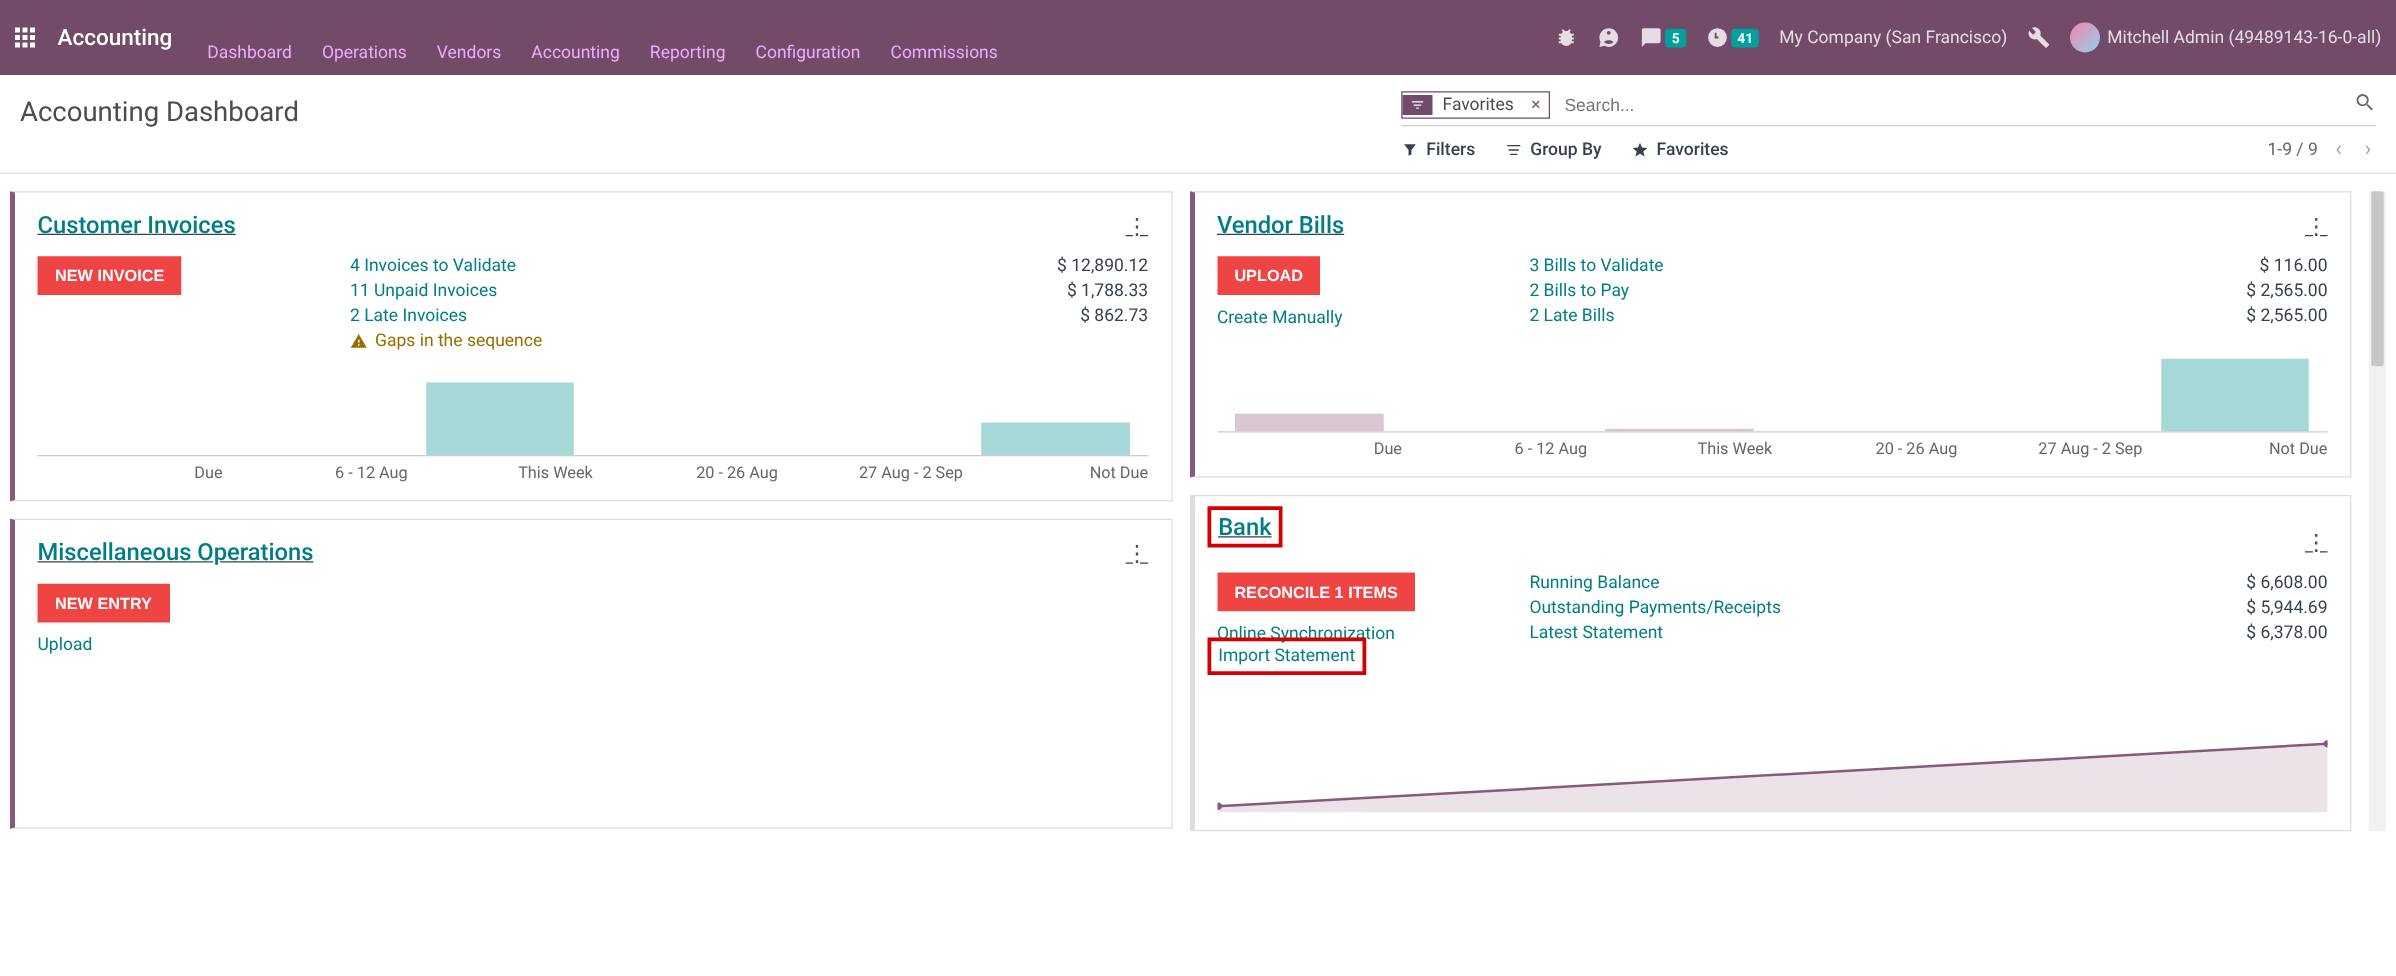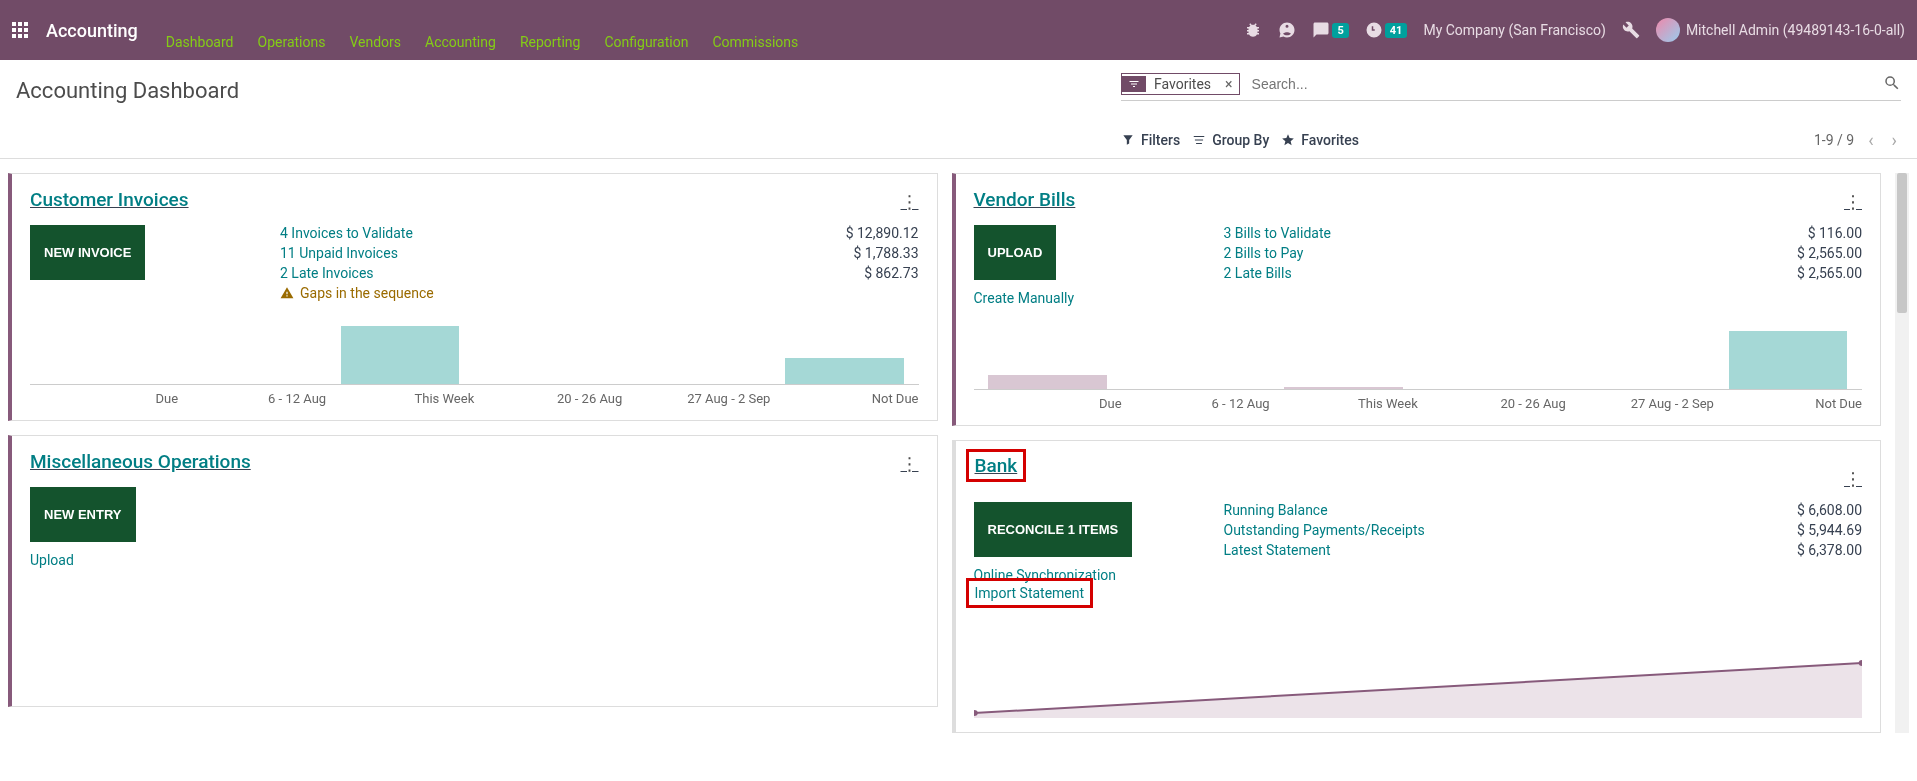--- a/index.html
+++ b/index.html
@@ -4,21 +4,21 @@
 <style>
   * { box-sizing: border-box; margin: 0; padding: 0; }
   body { font-family: -apple-system, BlinkMacSystemFont, "Segoe UI", Roboto, sans-serif; font-size: 14px; color: #374151; background: #fff; overflow-x: hidden; }
 
   
   .topnav { background: #714B67; color: #fff; height: 60px; display: flex; align-items: center; padding: 0 12px; gap: 18px; }
   .apps-icon { display: grid; grid-template-columns: repeat(3, 4px); grid-template-rows: repeat(3, 4px); gap: 2px; cursor: pointer; }
   .apps-icon span { background: #fff; width: 4px; height: 4px; }
   .brand { font-size: 18px; font-weight: 500; margin-right: 10px; cursor: pointer; }
   .nav-links { display: flex; gap: 24px; flex: 0 0 auto; }
-  .nav-links a { color: #84cc16; text-decoration: none; font-size: 14px; cursor: pointer; margin-top: 23px; }
+  .nav-links a { color: #f0abfc; text-decoration: none; font-size: 14px; cursor: pointer; margin-top: 23px; }
   .nav-right { margin-left: auto; display: flex; align-items: center; gap: 16px; }
   .nav-icon { color: #e8dce4; cursor: pointer; position: relative; display: flex; align-items: center; }
   .nav-icon svg { width: 18px; height: 18px; fill: currentColor; }
   .badge { background: #00A09D; color: #fff; font-size: 11px; font-weight: bold; padding: 1px 5px; border-radius: 3px; margin-left: 2px; }
   .avatar { width: 24px; height: 24px; border-radius: 50%; background: linear-gradient(135deg,#e8a,#9ce); display:inline-block; margin-right:6px; }
   .user-block { display: flex; align-items: center; cursor: pointer; color: #e8dce4; }
 
   
   .controlbar { display: flex; align-items: flex-start; padding: 12px 16px 0 16px; }
   .page-title { font-size: 22px; color: #4c4c4c; padding-top: 6px; }
@@ -26,42 +26,42 @@
   .search-row { display: flex; align-items: center; border-bottom: 1px solid #ccc; padding-bottom: 4px; }
   .facet { border: 1px solid #714B67; display: inline-flex; align-items: center; margin-right: 8px; }
   .facet-icon { background: #714B67; color: #fff; padding: 2px 6px; display: flex; align-items: center; }
   .facet-icon svg { width: 12px; height: 12px; fill: #fff; }
   .facet-label { padding: 2px 8px; color: #4c4c4c; }
   .facet-close { padding: 0 6px; cursor: pointer; color: #666; }
   .search-input { border: none; outline: none; flex: 1; font-size: 14px; padding: 4px; color: #666; }
   .search-glass { cursor: pointer; color: #666; }
   .search-glass svg { width: 18px; height: 18px; fill: currentColor; }
 
-  .toolbar-row { display: flex; align-items: center; margin-top: 28px; gap: 12px; }
+  .toolbar-row { display: flex; align-items: center; margin-top: 8px; gap: 24px; }
   .toolbar-btn { display: flex; align-items: center; gap: 6px; cursor: pointer; color: #374151; font-weight: 500; }
   .toolbar-btn svg { width: 14px; height: 14px; fill: currentColor; }
   .toolbar-right { margin-left: auto; display: flex; align-items: center; gap: 10px; color: #666; }
   .pager-arrow { cursor: pointer; color: #aaa; font-size: 18px; padding: 0 4px; }
 
   .divider { border-bottom: 1px solid #ddd; margin-top: 8px; }
 
   
   .main { display: flex; padding: 14px 8px; gap: 14px; }
   .col { flex: 1; display: flex; flex-direction: column; gap: 14px; }
   .scrollbar-slot { width: 14px; background: #f1f1f1; position: relative; }
   .scrollbar-thumb { position: absolute; top: 0; left: 2px; right: 2px; height: 140px; background: #c7c7c7; border-radius: 2px; }
 
   .card { border: 1px solid #ddd; border-left: 4px solid #875A7B; background: #fff; padding: 14px 18px; position: relative; }
   .card.bank { border-left-color: #ddd; }
   .card-header { display: flex; justify-content: space-between; align-items: flex-end; text-decoration: underline; }
   .card-title { color: #017E84; font-size: 19px; font-weight: 500; cursor: pointer; }
   .kebab { cursor: pointer; font-size: 18px; color: #4c4c4c; line-height: 1; }
   .card-body { display: flex; margin-top: 14px; gap: 30px; }
   .card-actions { width: 220px; flex-shrink: 0; }
-  .btn { background: #14532d; color: #fff; border: none; padding: 20px 14px; font-size: 13px; font-weight: 600; cursor: pointer; margin-bottom: 10px; display: inline-block; }
+  .btn { background: #ef4444; color: #fff; border: none; padding: 8px 14px; font-size: 13px; font-weight: 600; cursor: pointer; margin-bottom: 10px; display: inline-block; }
   .link { color: #017E84; cursor: pointer; margin-bottom: 4px; display: block; }
   .card-info { flex: 1; }
   .info-row { display: flex; justify-content: space-between; margin-bottom: 4px; }
   .info-row .left { color: #017E84; cursor: pointer; }
   .info-row .left.warn { color: #9a6b00; cursor: default; display:flex; align-items:center; gap:6px; }
   .info-row .right { color: #374151; }
 
   .chart { margin-top: 20px; }
   .bars { display: flex; align-items: flex-end; height: 60px; border-bottom: 1px solid #ccc; }
   .bar-slot { flex: 1; display: flex; justify-content: center; align-items: flex-end; }

